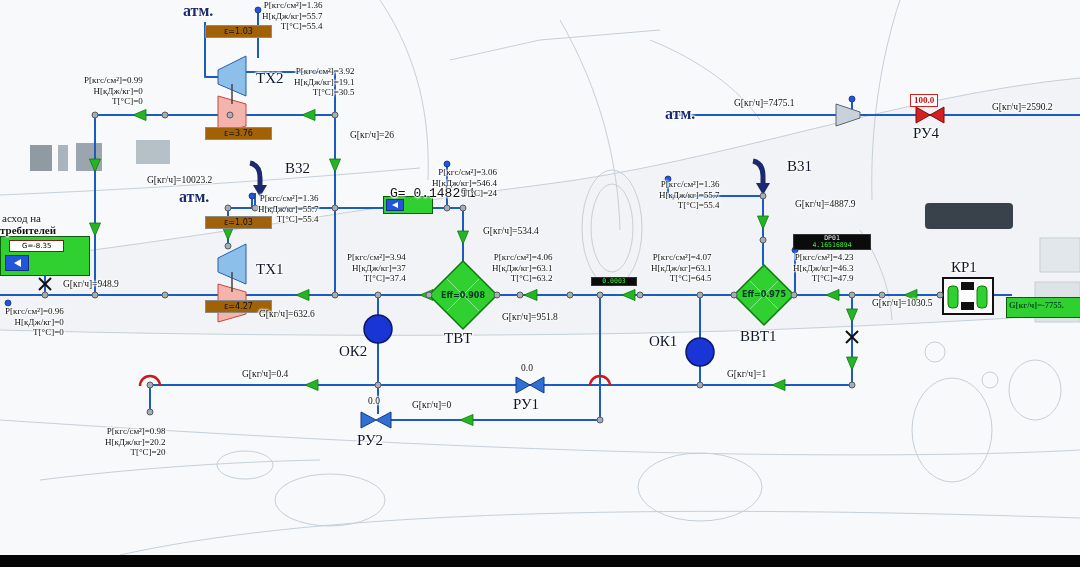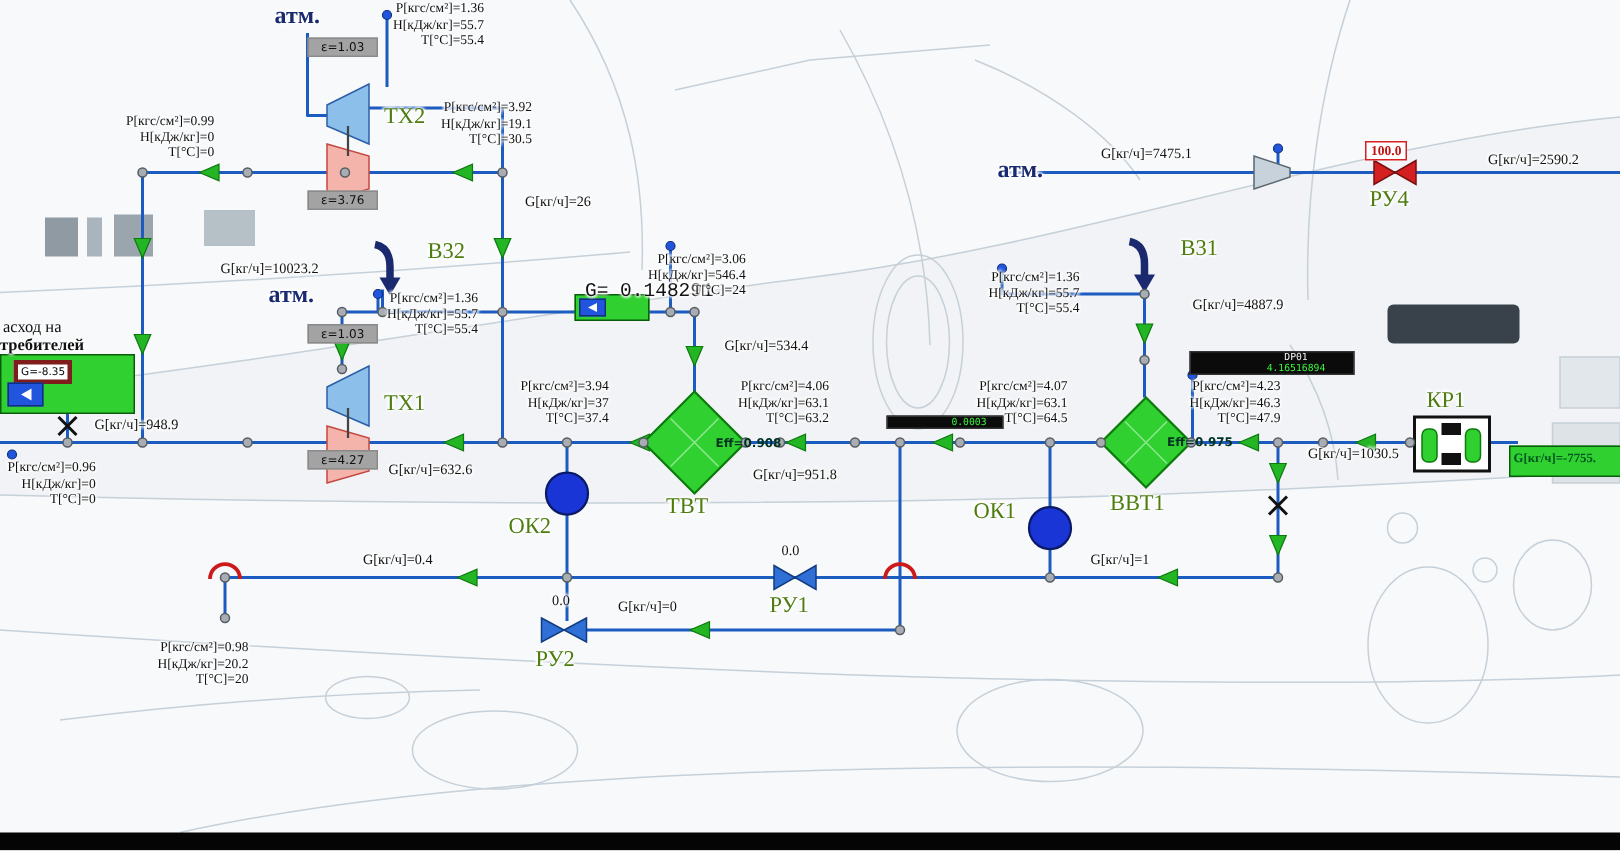--- a/index.html
+++ b/index.html
@@ -4,36 +4,36 @@
 <style>
   html,body{margin:0;padding:0;background:#fff;}
   #screen{position:relative;width:1080px;height:567px;background:#f7f9fb;overflow:hidden;
           font-family:"Liberation Serif",serif;}
   #scheme{position:absolute;left:0;top:0;}
   .lbl{position:absolute;white-space:nowrap;color:#111;z-index:5;}
   .halo{text-shadow:-1px 0 2px #fff,1px 0 2px #fff,0 -1px 2px #fff,0 1px 2px #fff,
         -1px -1px 2px #fff,1px 1px 2px #fff;}
   .state{font-size:9px;line-height:10.5px;text-align:right;}
   .flow{font-size:9.5px;}
-  .cname{font-size:15px;color:#4d7c0f;text-align:right;}
+  .cname{font-size:15px;color:#0f172a;text-align:right;}
   .atm{font-size:16px;font-weight:bold;color:#1a2a70;}
-  .eps{font-size:8px;background:#a3a3a3;border:1px solid #8a8a8a;padding:0 8px;line-height:11px;
+  .eps{font-size:8px;background:#a16207;border:1px solid #8a8a8a;padding:0 18px;line-height:11px;
        font-family:"DejaVu Sans",sans-serif;}
   .opening{font-size:9.5px;}
   .redbox{font-size:9px;color:#c11212;background:#fff;border:1.5px solid #d42020;
           padding:0 3px;line-height:11px;font-weight:bold;}
   .eff{position:absolute;text-align:center;font-size:8px;font-weight:bold;color:#032;
-       z-index:5;font-family:"DejaVu Sans",sans-serif;margin-left:36px;}
+       z-index:5;font-family:"DejaVu Sans",sans-serif;}
   .sensor{position:absolute;background:#0b0b0b;color:#39f539;text-align:center;z-index:5;
-          font-family:"DejaVu Sans Mono",monospace;border:1px solid #333;padding-left:32px;}
+          font-family:"DejaVu Sans Mono",monospace;border:1px solid #333;}
   .sensor .sname{color:#f2f2f2;font-size:6.5px;line-height:7px;display:block;}
   .sensor .sval{font-size:6.5px;line-height:7px;display:block;}
   .greenbox{position:absolute;background:#2fd02f;border:1.5px solid #0a5c0a;z-index:4;}
-  .minibox{position:absolute;background:#fff;border:3px solid #7f1d1d;font-size:7px;line-height:10px;
-           padding:0 2px;font-family:"DejaVu Sans",sans-serif;}
+  .minibox{position:absolute;background:#fff;border:1px solid #7f1d1d;font-size:7px;line-height:10px;
+           padding:0 12px;font-family:"DejaVu Sans",sans-serif;}
   .bluearrow{position:absolute;background:#2255dd;border:1px solid #10307e;
              display:flex;align-items:center;justify-content:center;}
   .tri-left{width:0;height:0;border-top:4px solid transparent;border-bottom:4px solid transparent;
             border-right:7px solid #fff;}
   .gout{font-size:8.5px;font-weight:bold;padding:2px 2px 0 2px;color:#052;}
   .tinyg{font-size:13px;font-family:Liberation Mono, monospace;}
 </style>
 </head>
 <body>
 

